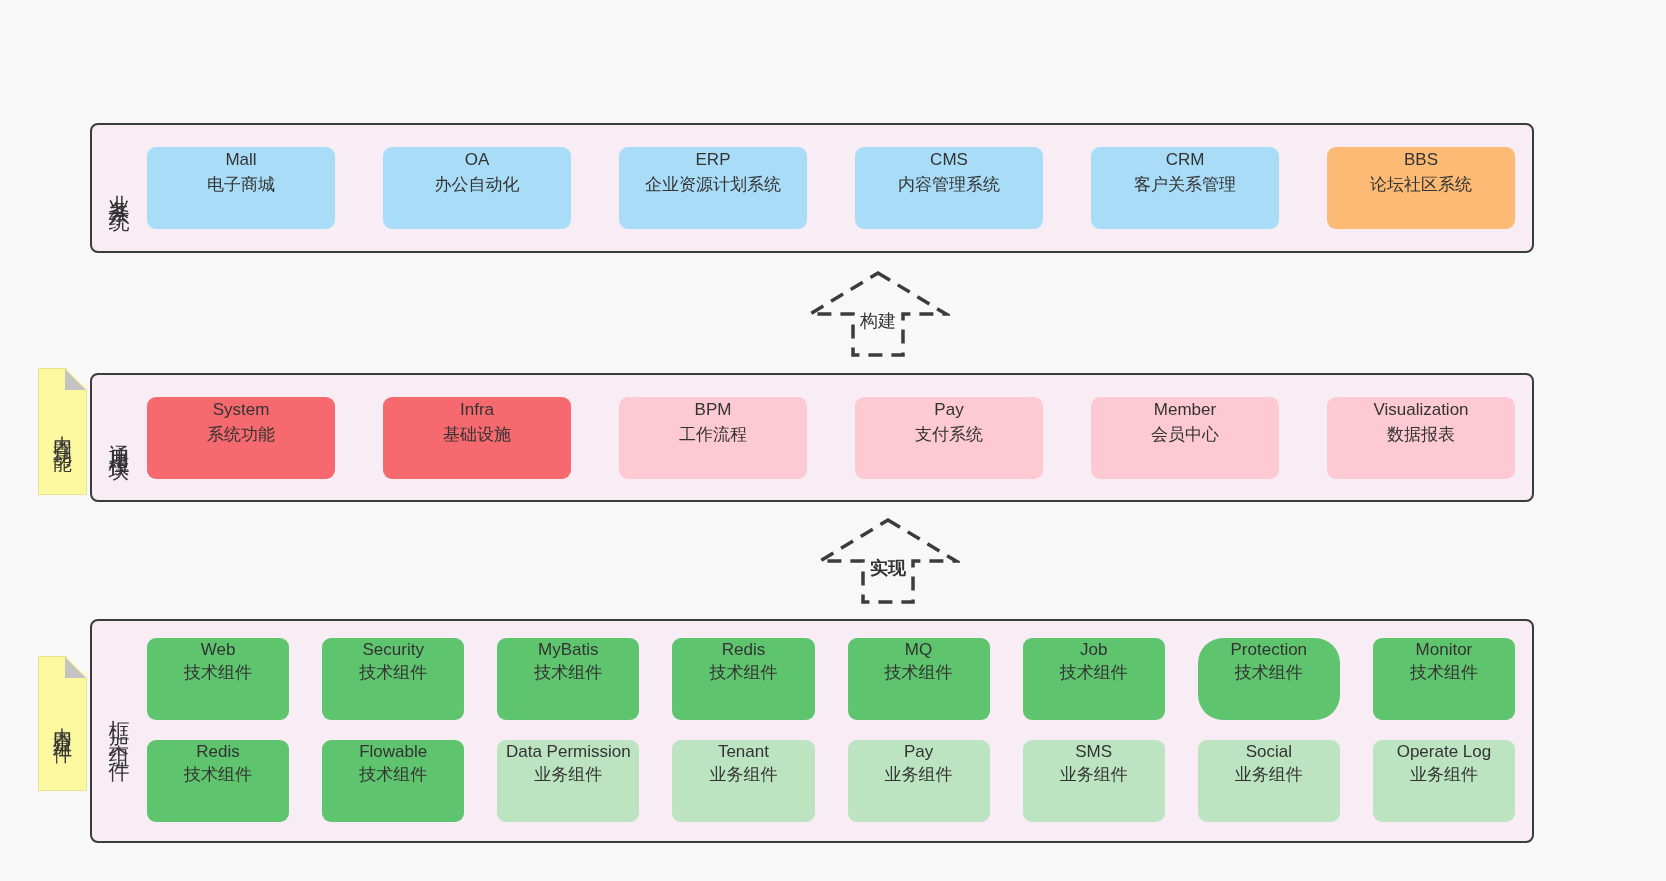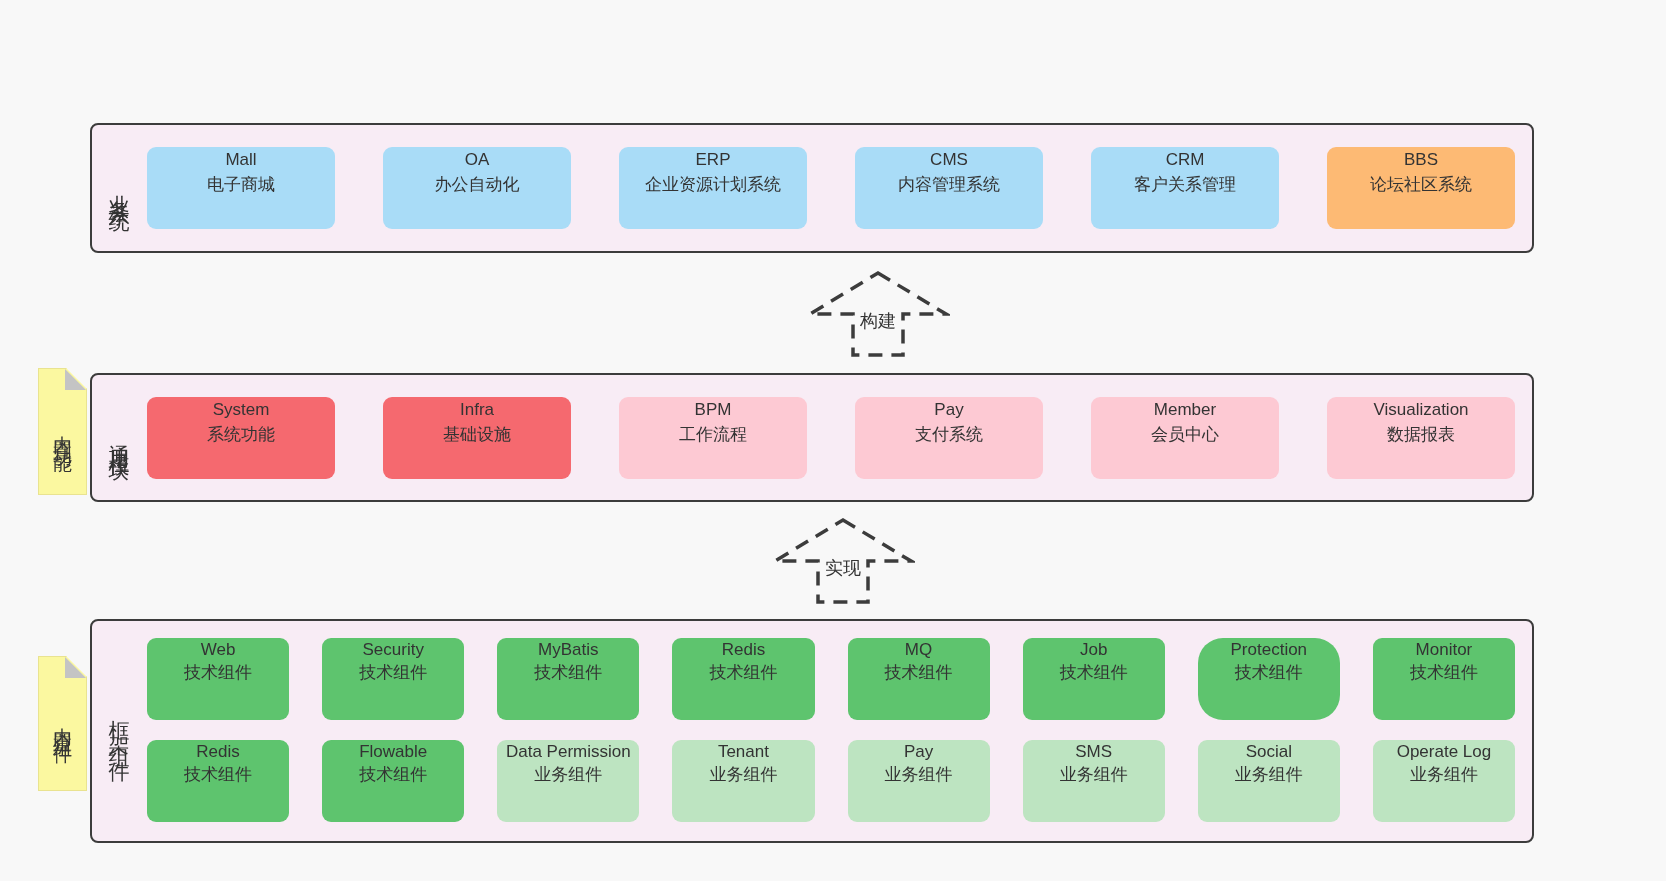--- a/index.html
+++ b/index.html
@@ -68,21 +68,21 @@
   .note-text {
     position:absolute; inset:0;
     display:flex; align-items:center; justify-content:center;
     writing-mode:vertical-rl; text-orientation:upright;
     font-size:19px; letter-spacing:6px; color:#333;
     white-space:nowrap;
   }
 
   .arrow { position:absolute; width:144px; height:90px; }
   .arrow-build     { left:806px; top:269px; }
-  .arrow-implement { left:771px; top:516px; }
+  .arrow-implement { left:816px; top:516px;font-weight:bold; }
   .arrow svg { position:absolute; inset:0; }
   .arrow-label {
     position:absolute; left:50%; top:41px;
     transform:translateX(-50%);
     background:#f8f8f8; font-size:18px; line-height:22px;
     padding:0 3px; white-space:nowrap; color:#333;
   }
 </style>
 </head>
 <body>

